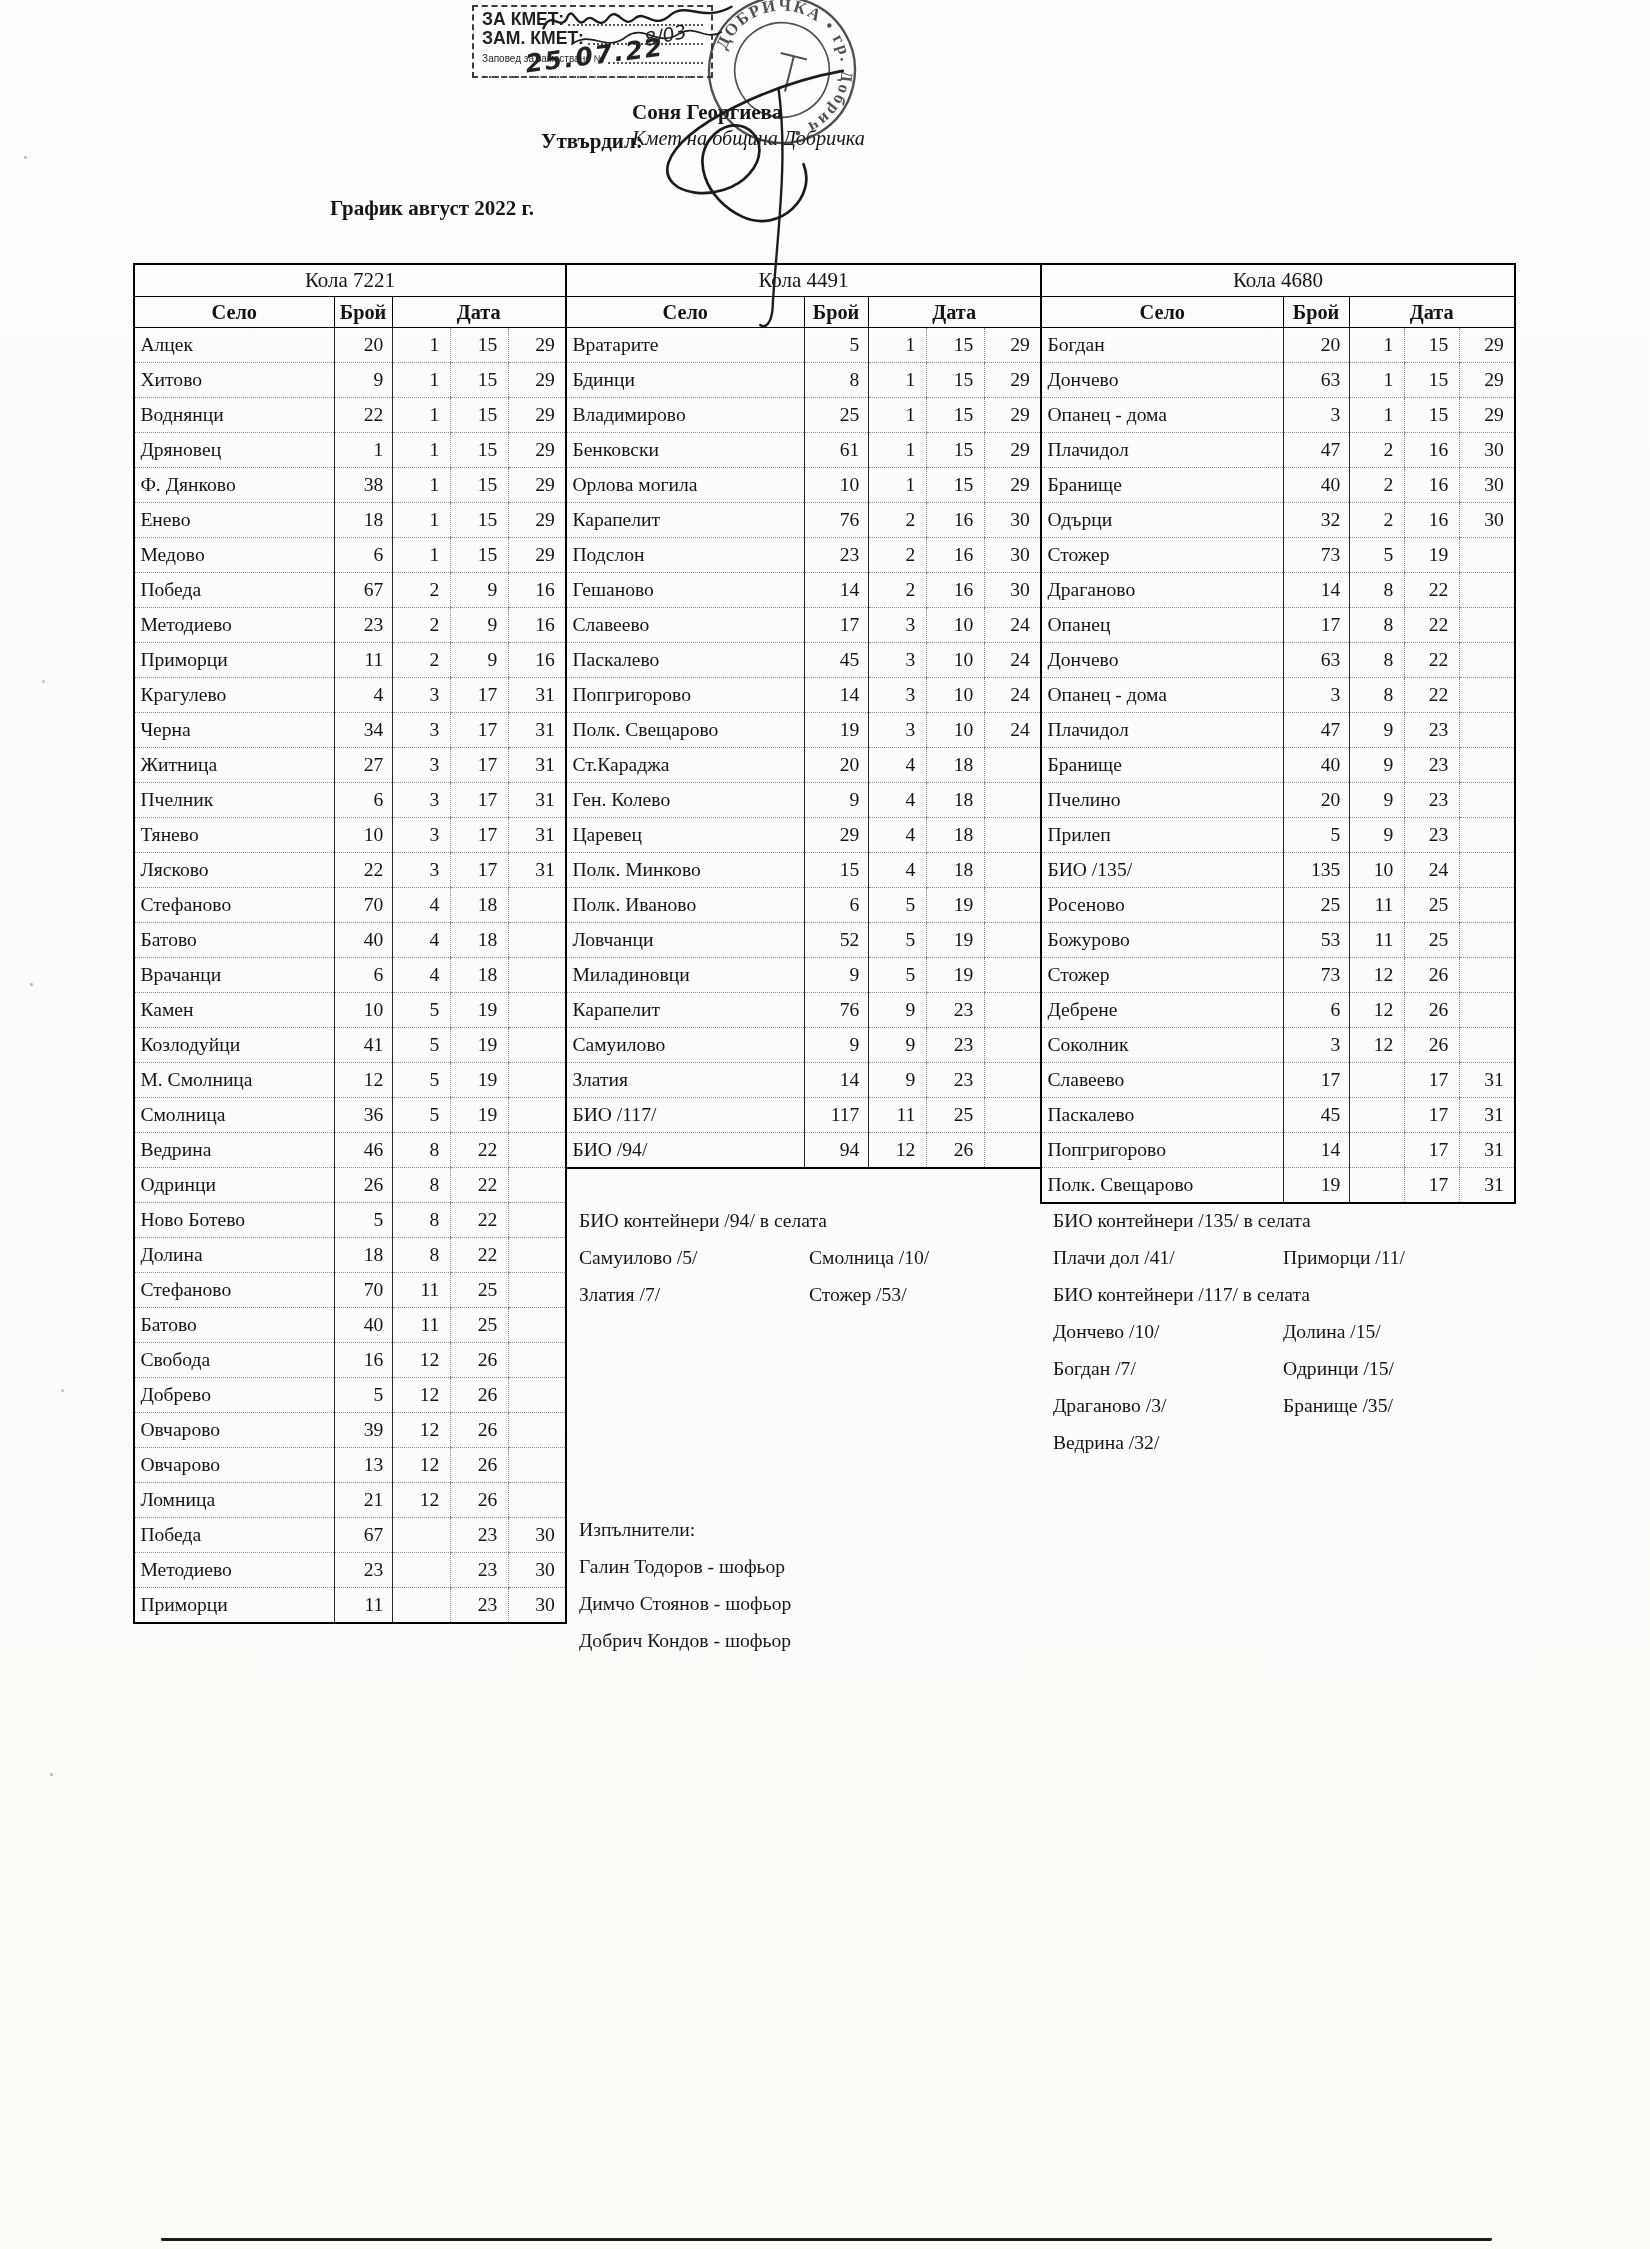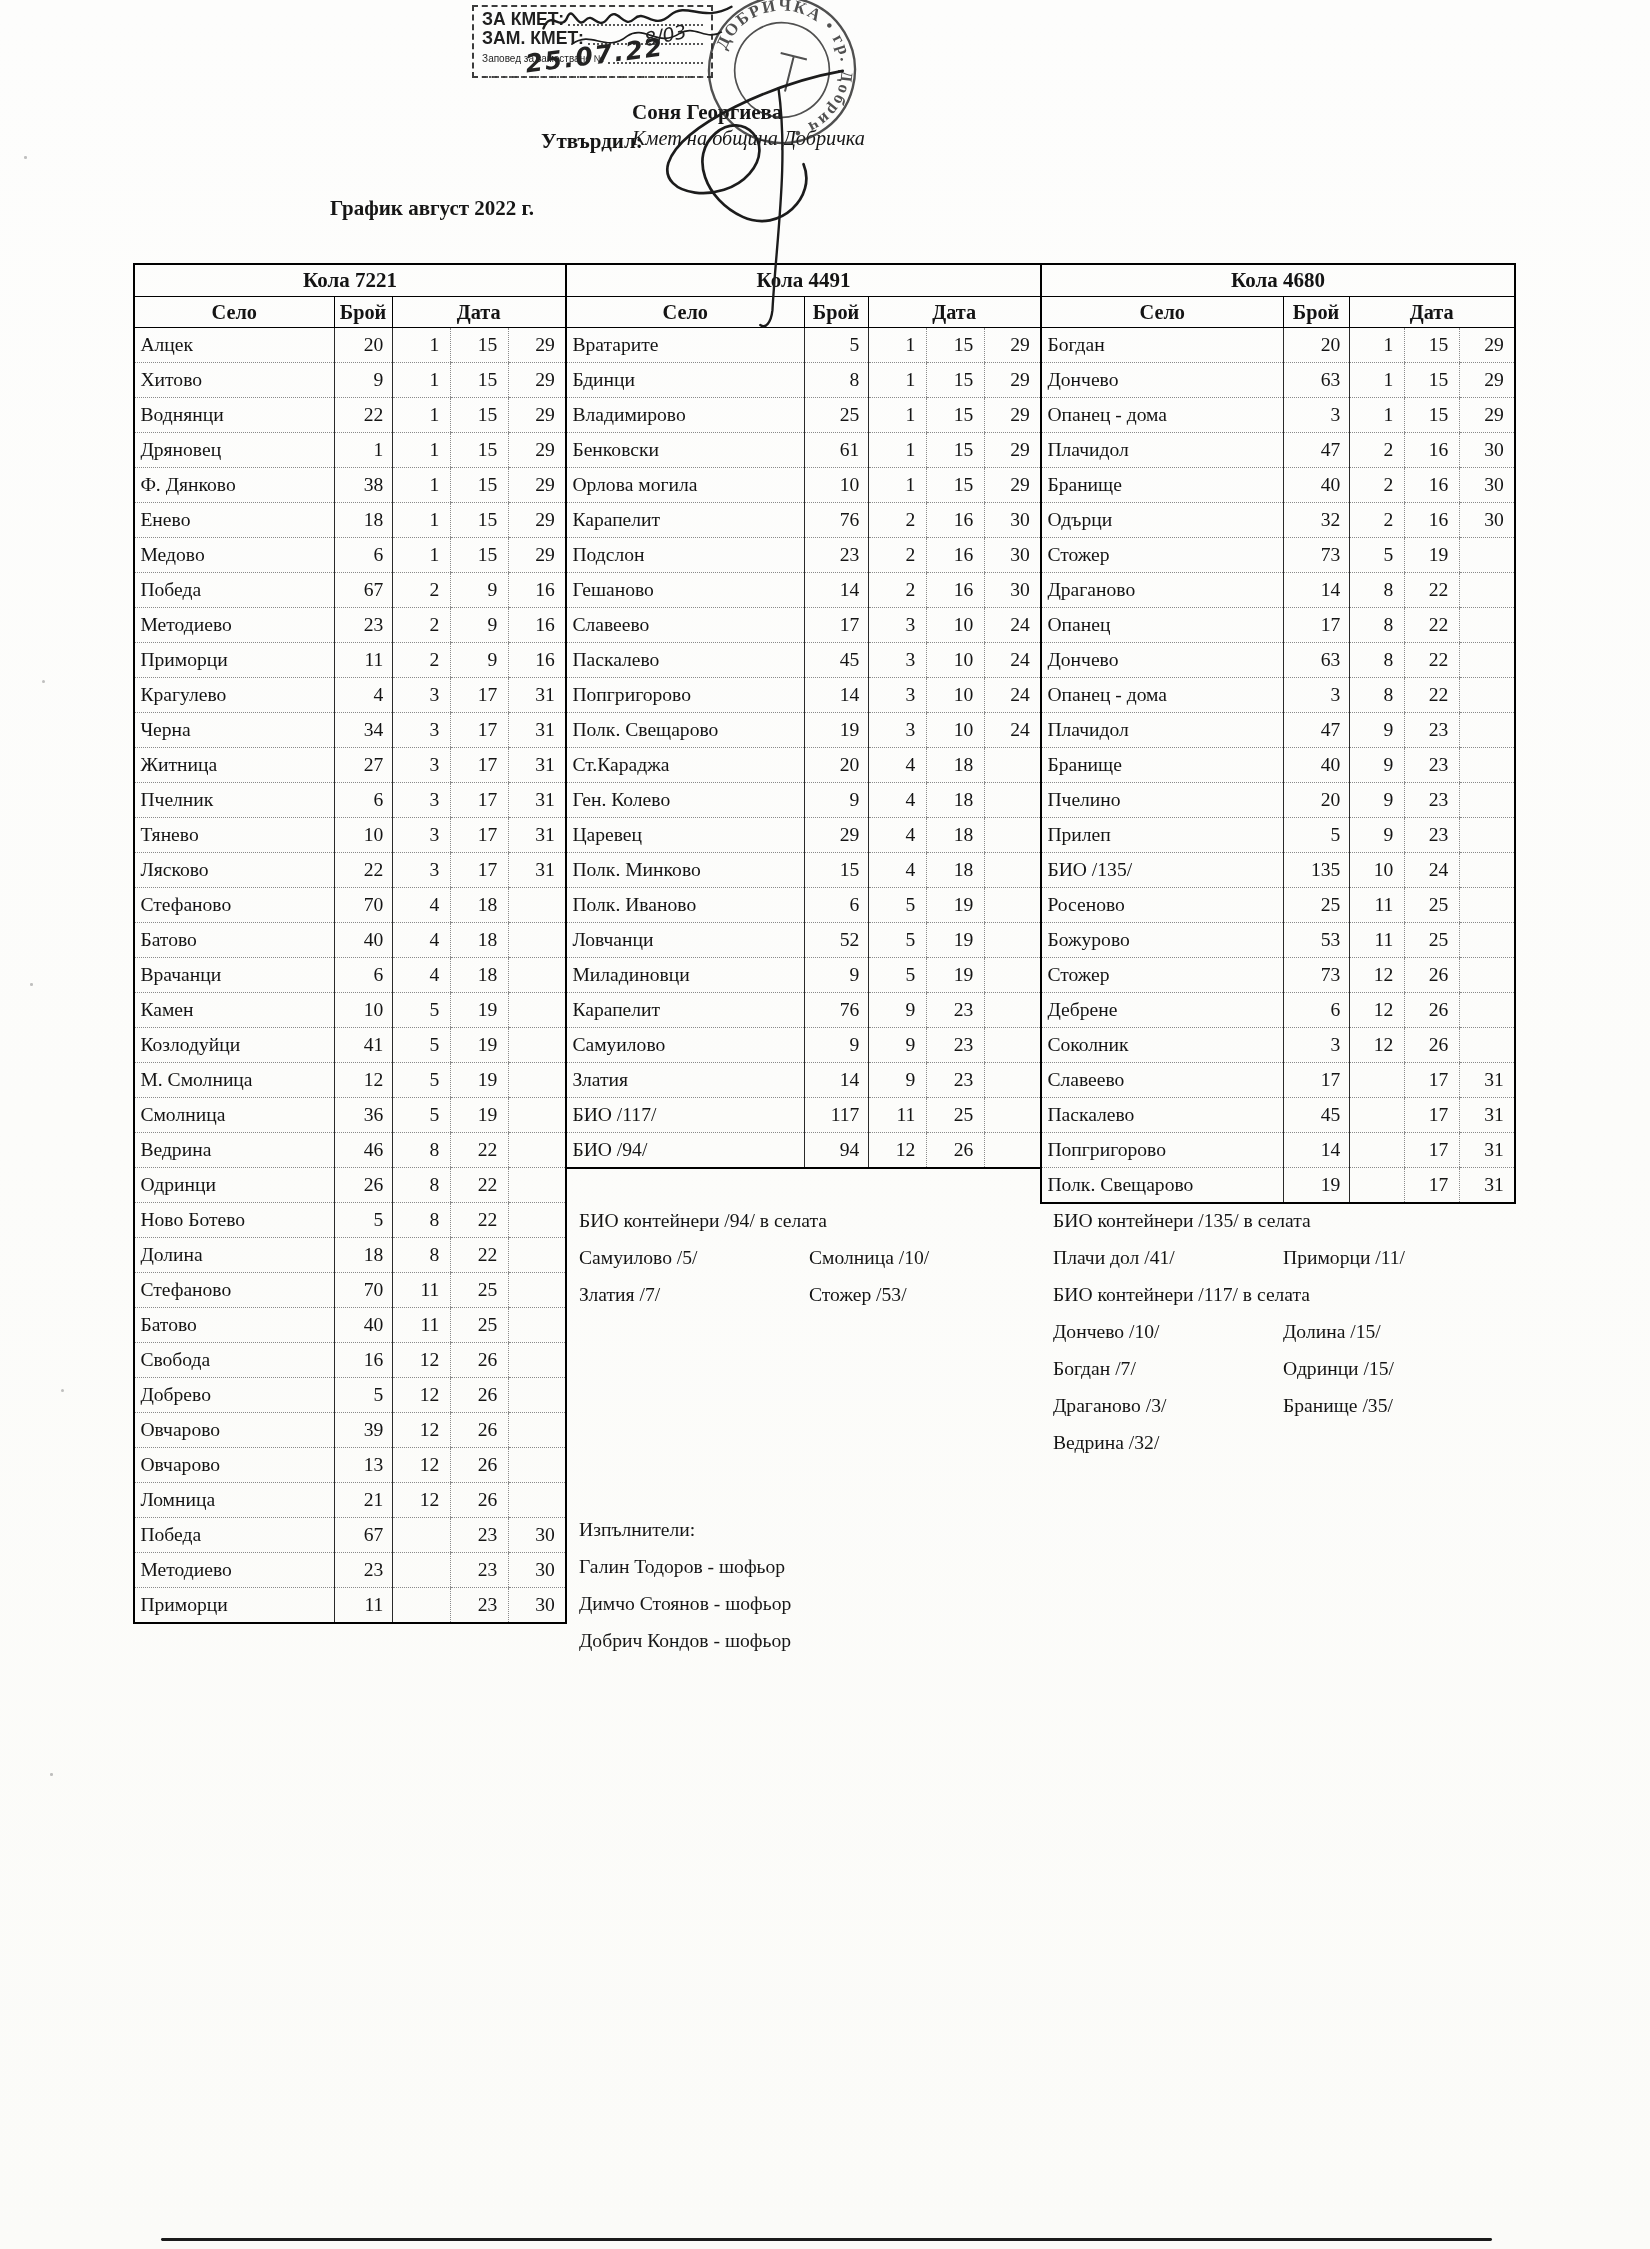--- a/index.html
+++ b/index.html
@@ -34,21 +34,21 @@
   .approved-label { position:absolute; left:541px; top:129px; font-size:21px; font-weight:bold; }
   .mayor-name     { position:absolute; left:632px; top:100px; font-size:21px; font-weight:bold; }
   .mayor-title    { position:absolute; left:632px; top:127px; font-size:20.3px; font-style:italic; }
   .page-title     { position:absolute; left:330px; top:196px; font-size:21px; font-weight:bold; }
 
   
   .tables { position:absolute; left:133px; top:263px; display:flex; align-items:flex-start; }
   table.sched { border-collapse:collapse; table-layout:fixed; border:2px solid #000; background:transparent; }
   table.sched + table.sched { margin-left:-2px; }
   .sched th, .sched td { overflow:hidden; white-space:nowrap; font-size:19.6px; color:#141414; }
-  .sched th.car { height:32.5px; font-size:21px; font-weight:bold; border:1.4px solid #000; text-align:center; }
+  .sched th.car { height:32.5px; font-size:21px; font-weight:normal; border:1.4px solid #000; text-align:center; }
   .sched th.hh  { height:31px; font-size:20.3px; font-weight:bold; border:1.4px solid #000; text-align:center; }
   .sched tbody td { height:35px; border-top:0.7px dotted #8a8a8a; border-bottom:0.7px dotted #8a8a8a; }
   .sched td.v { border-left:1.4px solid #000; border-right:1.4px solid #2a2a2a; padding-left:5.4px; text-align:left; }
   .sched td.n { border-right:1.4px solid #2a2a2a; text-align:right; padding-right:8.1px; }
   .sched td.d { text-align:right; padding-right:10.2px; }
   .sched td.d1 { border-left:1.4px solid #2a2a2a; }
   .sched td.d2, .sched td.d3 { border-left:0.7px dotted #8a8a8a; }
   .sched td.d3 { border-right:1.4px solid #000; }
 
   

